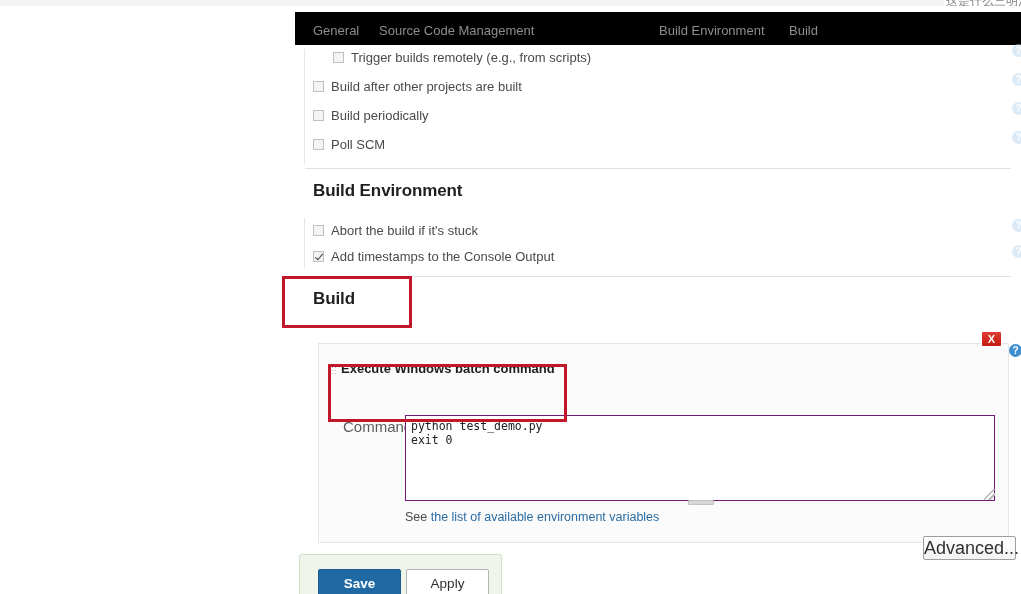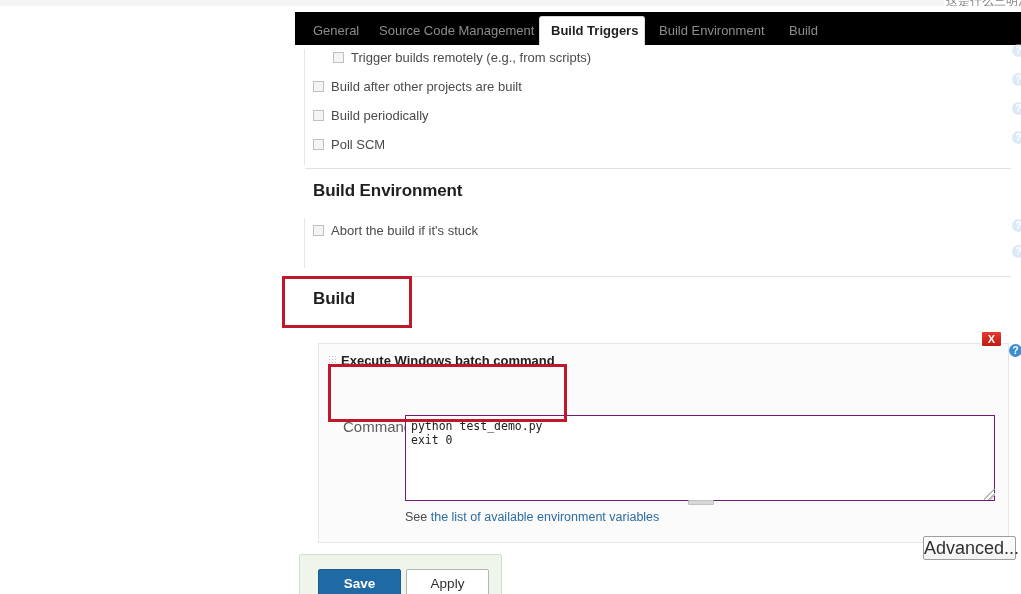--- a/index.html
+++ b/index.html
@@ -149,21 +149,21 @@
   #build-step-block {
     position: absolute;
     left: 23px; top: 298px;
     width: 691px; height: 200px;
     background: #fbfbfb;
     border: 1px solid #e6e6e6;
     box-sizing: border-box;
   }
   #build-step-header {
     position: absolute;
-    left: 0; top: 4px;
+    left: 0; top: 12px;
     width: 691px; height: 24px; text-align: center;
   }
   .grip {
     position: absolute;
     left: 9px; top: 7px;
     width: 8px; height: 11px;
     background-image:
       radial-gradient(circle, #bdbdbd 0.7px, transparent 0.8px);
     background-size: 3px 3px;
     cursor: move;
@@ -370,21 +370,20 @@
 
 <div id="top-right-clip">
   <span class="cjk">这是什么三明治</span>
 </div>
 
 <div id="config-panel">
 
   <div id="tab-bar">
     <div class="tab" style="left:6px;  width:64px;">General</div>
     <div class="tab" style="left:72px; width:172px;">Source Code Management</div>
-    <div class="tab active" style="left:244px;width:106px;">Build Triggers</div>
     <div class="tab" style="left:352px;width:128px;">Build Environment</div>
     <div class="tab" style="left:482px;width:48px;">Build</div>
   </div>
 
   <div id="form-body">
 
     <div class="section-rail" style="top:4px; height:116px;"></div>
 
     <div class="checkrow" style="top:5px;padding-left:20px;">
       <span class="cbox"></span><span class="checklabel">Trigger builds remotely (e.g., from scripts)</span>
@@ -400,20 +399,23 @@
     </div>
 
     <div class="divider" style="top:123px;"></div>
 
     <div class="section-title" style="top:136px;">Build Environment</div>
 
     <div class="section-rail" style="top:173px; height:50px;"></div>
 
     <div class="checkrow" style="top:178px;">
       <span class="cbox"></span><span class="checklabel">Abort the build if it's stuck</span>
+    </div>
+    <div class="checkrow" style="top:204px;">
+      <span class="cbox checked"></span><span class="checklabel">Add timestamps to the Console Output</span>
     </div>
 
     <div class="divider" style="top:231px;"></div>
 
     <div class="section-title" style="top:244px;">Build</div>
 
     <div id="build-step-block">
       <div id="build-step-header">
         <div class="grip"></div>
         <div id="build-step-title">Execute Windows batch command</div>

